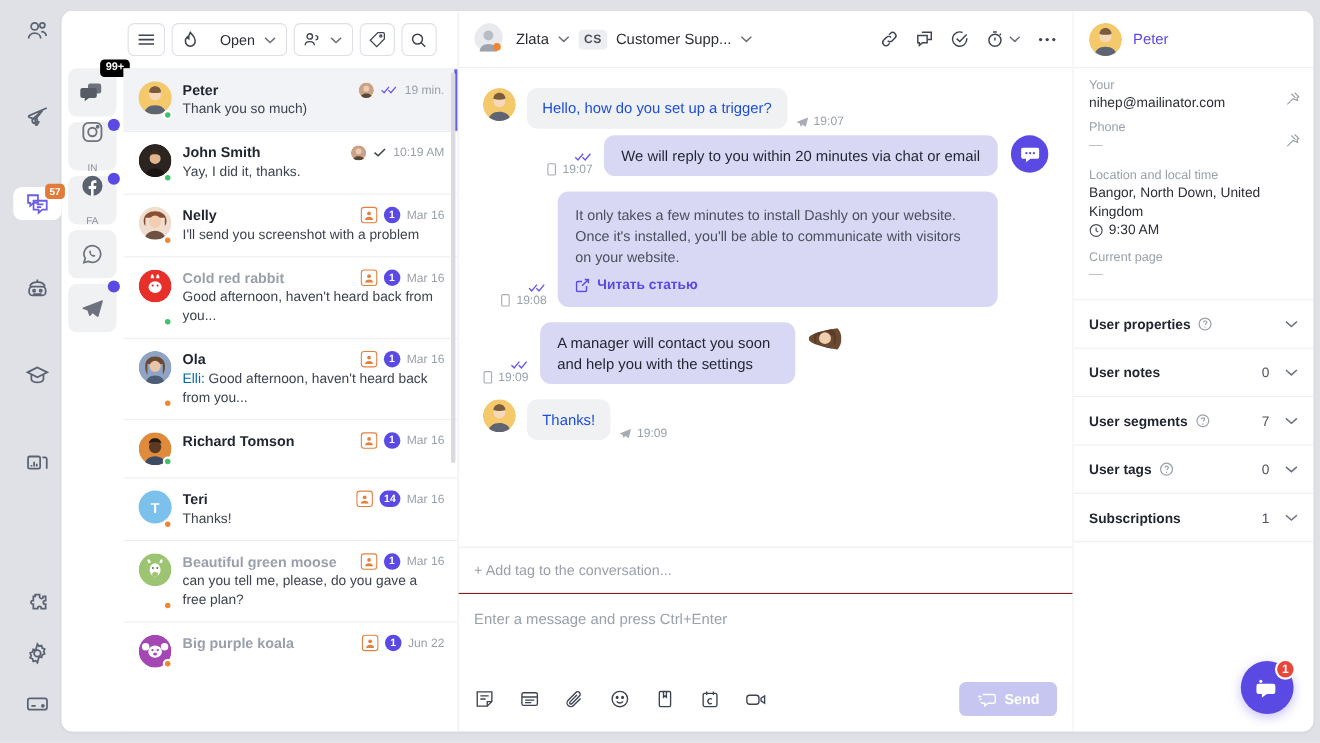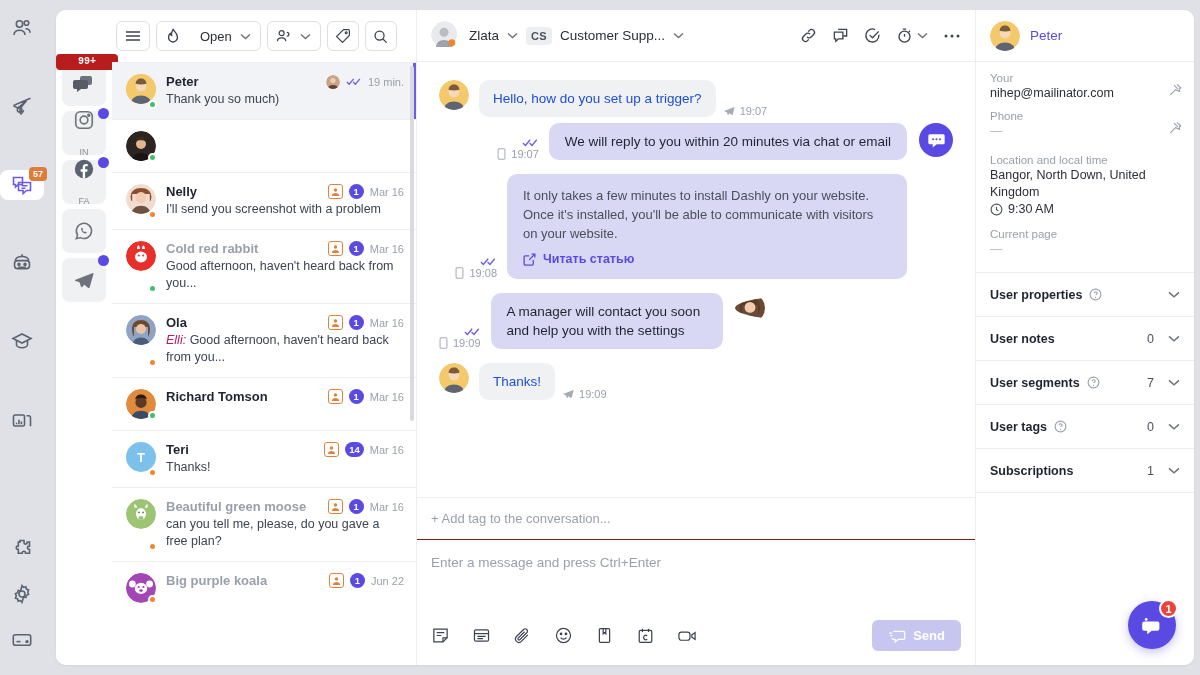--- a/index.html
+++ b/index.html
@@ -8,21 +8,21 @@
     font-family: "Liberation Sans", sans-serif;
     background: #dfe1e6;
     overflow: hidden;
     -webkit-font-smoothing: antialiased;
   }
   .app { display: flex; width: 1200px; height: 675px; }
 
   
   .nav-rail {
     width: 56px; background: #dfe1e6;
-    display: flex; flex-direction: column; align-items: flex-start;
+    display: flex; flex-direction: column; align-items: flex-end;
     padding-top: 13px; flex-shrink: 0; gap: 44px;
   }
   .nav-item {
     width: 44px; height: 42px; margin-bottom: 4px;
     display: flex; align-items: center; justify-content: center;
     border-radius: 8px; position: relative; cursor: pointer;
   }
   .nav-item.active { background: #ffffff; }
   .nav-item svg { stroke: #5b6372; fill: none; stroke-width: 1.6; }
   .nav-item.active svg { stroke: #6b5ce7; }
@@ -56,22 +56,22 @@
   }
   .channel-item .ch-label {
     font-size: 9px; color: #8a8f99; line-height: 9px; margin-top: 17px;
   }
   .ch-dot {
     position: absolute; top: -3px; right: -3px;
     width: 11px; height: 11px; border-radius: 50%; background: #5a4ae3;
   }
   .ch-badge {
     position: absolute; top: -8px; right: -12px;
-    background: #b91c1c; color: #fff; font-size: 10px; font-weight: 600;
-    border-radius: 4px; padding: 2px 22px; line-height: 12px; font-family: Liberation Mono, monospace;
+    background: #000000; color: #fff; font-size: 10px; font-weight: 600;
+    border-radius: 4px; padding: 2px 5px; line-height: 12px;
   }
 
   
   .list-col { width: 305px; flex-shrink: 0; display: flex; flex-direction: column; border-right: 1px solid #eceef1; }
   .list-head { height: 52px; display: flex; align-items: center; gap: 6px; padding: 0 8px 0 0; flex-shrink: 0;}
   .hamburger {
     width: 34px; height: 30px; border: 1px solid #dcdfe4; border-radius: 6px;
     display: flex; align-items: center; justify-content: center; cursor: pointer;
     background: #fff; margin-left: 4px;
   }
@@ -111,21 +111,21 @@
   .conv-name {
     font-size: 13px; font-weight: 700; color: #1f2430; flex:1;
     white-space:nowrap; overflow:hidden; text-overflow:ellipsis;
   }
   .conv-name.muted { font-weight: 600; color: #9aa0ab; }
   .conv-time { font-size: 11px; color: #9aa0ab; white-space: nowrap; }
   .conv-prev {
     font-size: 12.5px; color: #3d4350; line-height: 17px; margin-top: 2px;
     overflow-wrap: break-word;
   }
-  .conv-prev .pfx { color: #be185d; font-style: italic; }
+  .conv-prev .pfx { color: #0369a1; }
   .tiny-av { width:14px; height:14px; border-radius:50%; overflow:hidden; }
   .unread {
     min-width:15px; height:15px; border-radius:8px; background:#5a4ae3; color:#fff;
     font-size:9.5px; font-weight:700; display:flex; align-items:center;
     justify-content:center; padding:0 4px;
   }
   .contact-ico {
     width:15px; height:15px; border-radius:3px; background:#fff;
     border:1.6px solid #e4803f; display:flex; align-items:center; justify-content:center;
   }
@@ -474,20 +474,39 @@
             <div class="av">
               <svg width="30" height="30" viewBox="0 0 30 30">
                   <circle cx="15" cy="15" r="15" fill="#2c2420"></circle>
                   <circle cx="15" cy="13" r="5" fill="#e3b490"></circle>
                   <path d="M6 30c0-5 4-8 9-8s9 3 9 8z" fill="#1a1512"></path>
                   <path d="M9.8 10.4c.4-3.2 2.6-4.8 5.2-4.8s4.8 1.8 5 5c-1.4-.9-3.2-1.4-5.1-1.4s-3.7.5-5.1 1.2z" fill="#3a2b21"></path>
                 </svg>
             </div>
             <span class="pres" style="background:#3fc06a"></span>
           </div>
+          <div class="conv-body">
+            <div class="conv-top">
+              <span class="conv-name">John Smith</span>
+              <span class="tiny-av">
+                <svg width="14" height="14" viewBox="0 0 14 14">
+                    <circle cx="7" cy="7" r="7" fill="#c9a288"></circle>
+                    <circle cx="7" cy="5.6" r="2.6" fill="#eccdb4"></circle>
+                    <path d="M1.8 14c0-2.6 2.2-4 5.2-4s5.2 1.4 5.2 4z" fill="#5a4635"></path>
+                  </svg>
+              </span>
+              <span class="chk gray">
+                <svg width="13" height="9" viewBox="0 0 13 9" fill="none" stroke="#3d4350" stroke-width="1.4">
+                    <path d="M1.5 4.8 4.8 7.6 11 1.4"></path>
+                  </svg>
+              </span>
+              <span class="conv-time">10:19 AM</span>
+            </div>
+            <div class="conv-prev">Yay, I did it, thanks.</div>
+          </div>
         </div>
 
         <div class="conv">
           <div class="conv-av">
             <div class="av">
               <svg width="30" height="30" viewBox="0 0 30 30">
                   <circle cx="15" cy="15" r="15" fill="#f0ddd0"></circle>
                   <path d="M4.6 13c0-6 4.6-9 10.4-9s10.4 3 10.4 9c0 2-.6 3.6-1.6 4.4V10H6.2v7.4C5.2 16.6 4.6 15 4.6 13z" fill="#8a4f30"></path>
                   <circle cx="15" cy="13.6" r="5.6" fill="#f2cdb0"></circle>
                   <path d="M5.6 30c0-5 4.2-8.2 9.4-8.2s9.4 3.2 9.4 8.2z" fill="#6d5244"></path>

